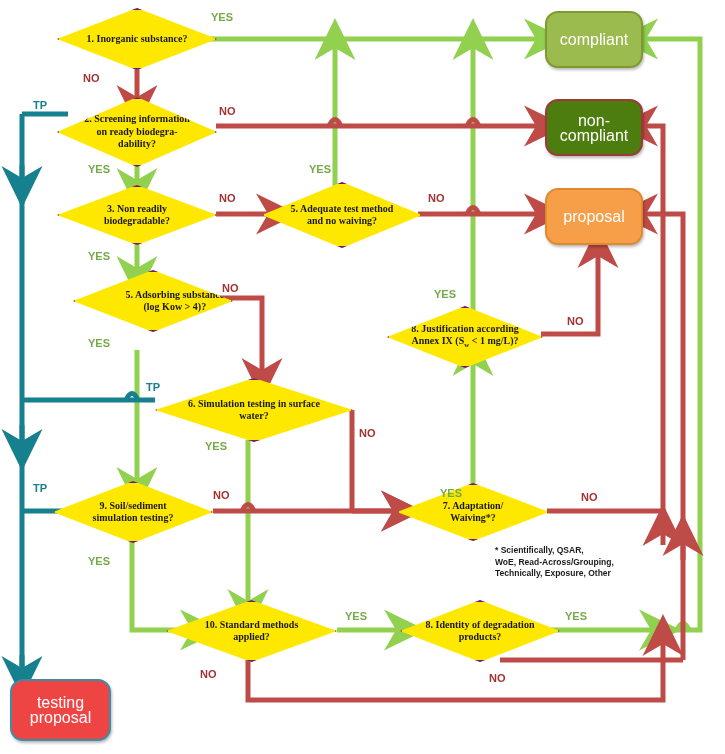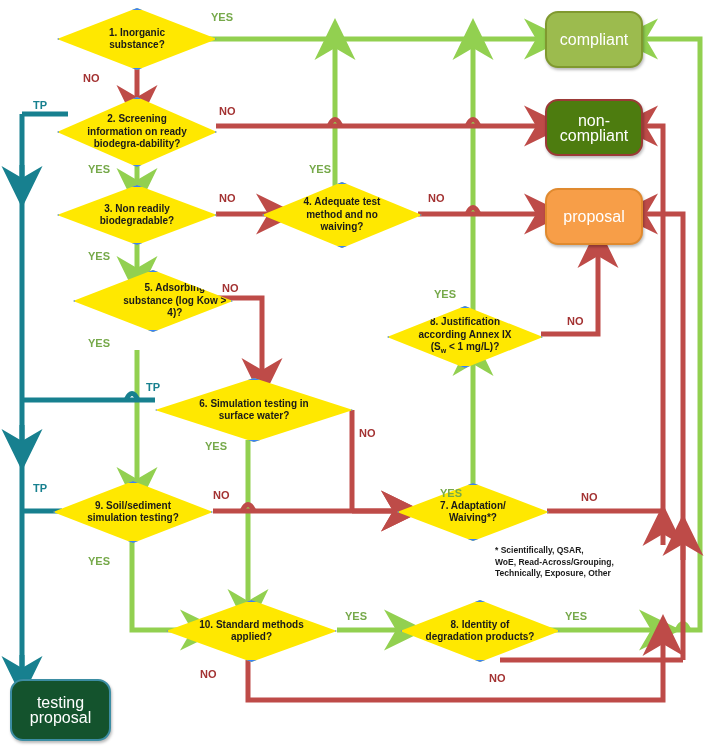--- a/index.html
+++ b/index.html
@@ -3,33 +3,34 @@
 <meta charset="utf-8">
 <style>
   html,body{margin:0;padding:0;background:#ffffff;}
   body{width:725px;height:754px;font-family:"Liberation Sans",sans-serif;overflow:hidden;}
   #stage{position:relative;width:725px;height:754px;}
   svg.layer{position:absolute;left:0;top:0;width:725px;height:754px;}
 
   .node{position:absolute;box-sizing:border-box;display:flex;align-items:center;justify-content:center;text-align:center;}
 
   
-  .diamond{background:#FFE800;border:2px solid #3b82f6;
+  .diamond{background:#FFE800;border:2px solid #701a75;
     clip-path:polygon(50% 0%,100% 50%,50% 100%,0% 50%);
+    font-family:Liberation Serif, serif;
     -webkit-clip-path:polygon(50% 0%,100% 50%,50% 100%,0% 50%);}
   .diamond .dlabel{color:#1a1a1a;font-size:10px;line-height:12.5px;font-weight:600;
     max-width:72%;}
 
   
   .term{border-radius:13px;color:#ffffff;font-size:16px;line-height:15px;font-weight:400;
     box-shadow:1px 2px 3px rgba(0,0,0,.28);}
   .term-compliant{background:#9CBB4E;border:2px solid #80992F;}
   .term-noncompliant{background:#4d7c0f;border:2px solid #9B3A37;}
   .term-complex{background:#F79E48;border:2px solid #E08A2F;}
-  .term-tp{background:#14532d;border:2px solid #3C8DA3;}
+  .term-tp{background:#ef4444;border:2px solid #3C8DA3;}
 
   .edge-label{position:absolute;font-size:11px;font-weight:bold;white-space:nowrap;}
   .lbl-yes{color:#76A94A;}
   .lbl-no{color:#A33232;}
   .lbl-tp{color:#17808F;}
 
   .footnote{position:absolute;font-size:8.5px;line-height:11.5px;color:#1a1a1a;
     font-weight:600;text-align:left;white-space:pre-line;}
   sub{font-size:7px;}
 </style>
@@ -130,21 +131,21 @@
 
   <div class="node diamond" style="left:57px;top:97px;width:160px;height:70px;">
     <span class="dlabel">2. Screening information on ready biodegra-dability?</span>
   </div>
 
   <div class="node diamond" style="left:57px;top:185px;width:160px;height:60px;">
     <span class="dlabel">3. Non readily biodegradable?</span>
   </div>
 
   <div class="node diamond" style="left:262px;top:182px;width:160px;height:66px;">
-    <span class="dlabel">4. Adequate test method and no waiving?</span>
+    <span class="dlabel">5. Adequate test method and no waiving?</span>
   </div>
 
   <div class="node diamond" style="left:73px;top:270px;width:160px;height:62px;justify-content:flex-end;">
     <span class="dlabel">5. Adsorbing substance (log Kow &gt; 4)?</span>
   </div>
 
   <div class="node diamond" style="left:155px;top:378px;width:198px;height:64px;">
     <span class="dlabel">6. Simulation testing in surface water?</span>
   </div>
 

